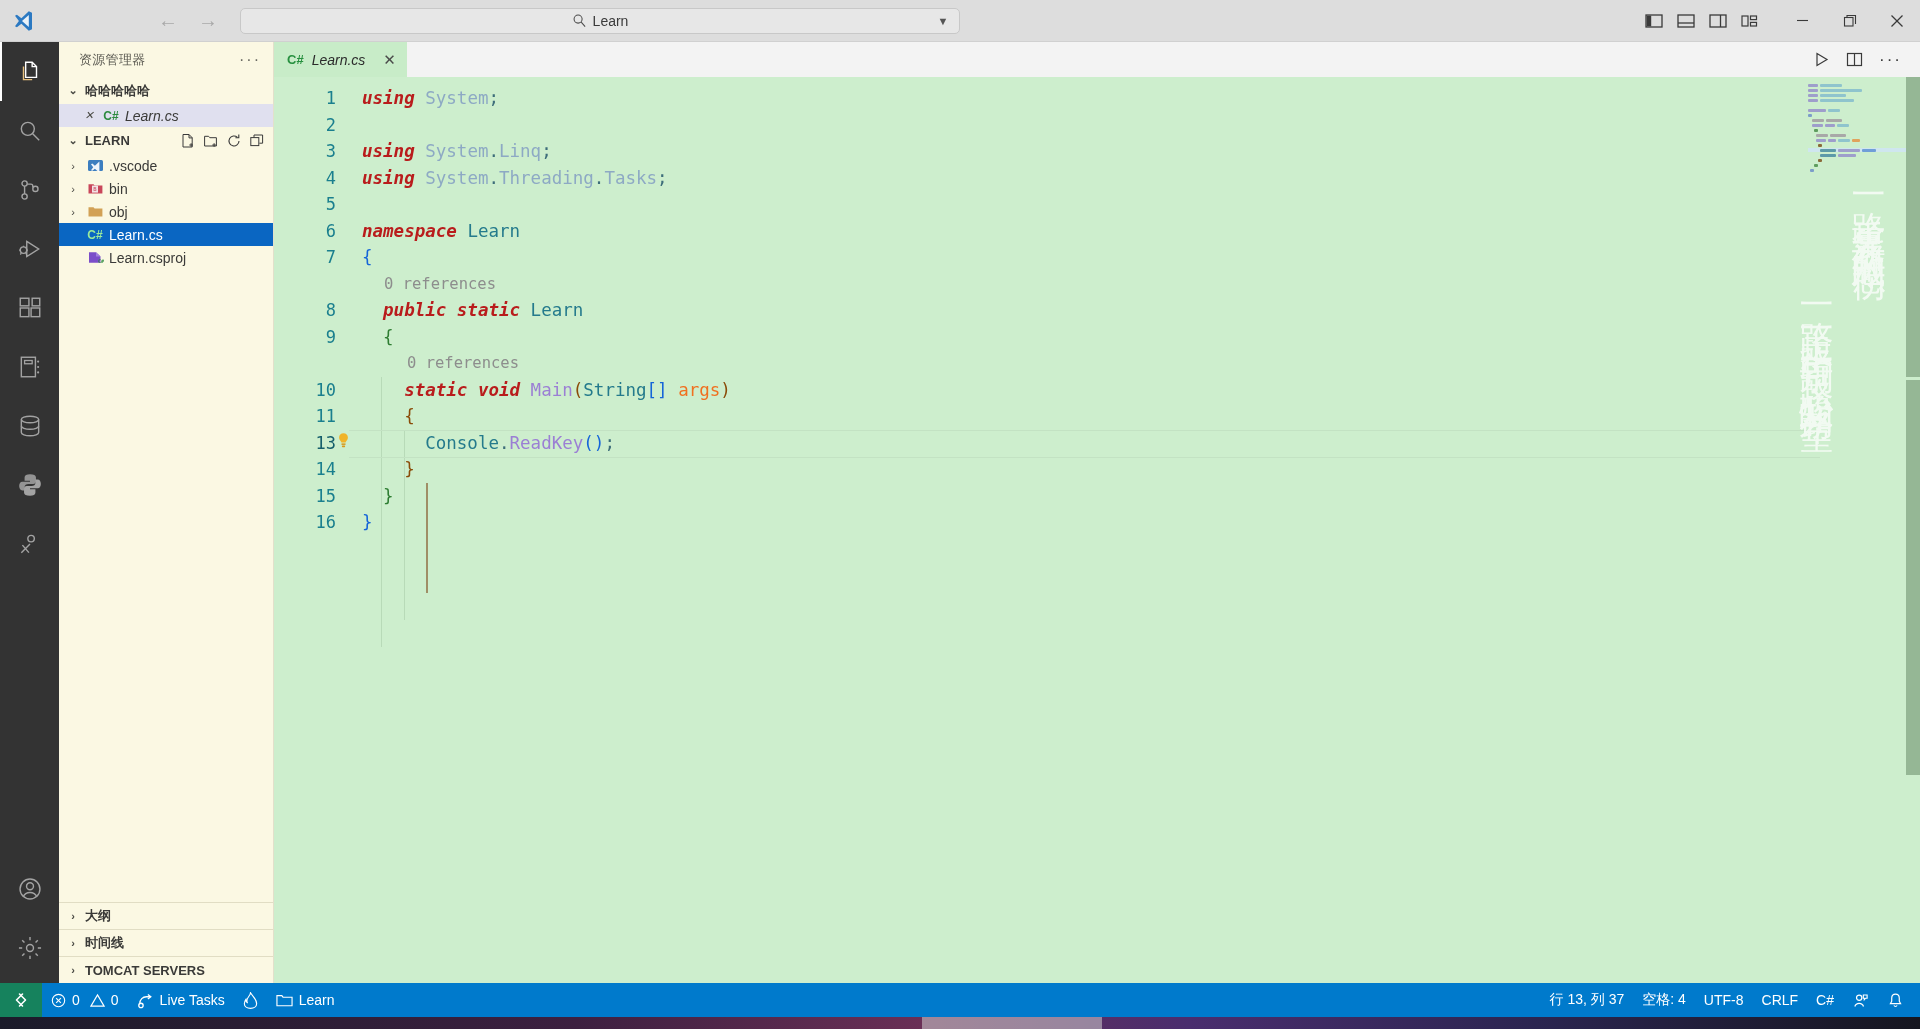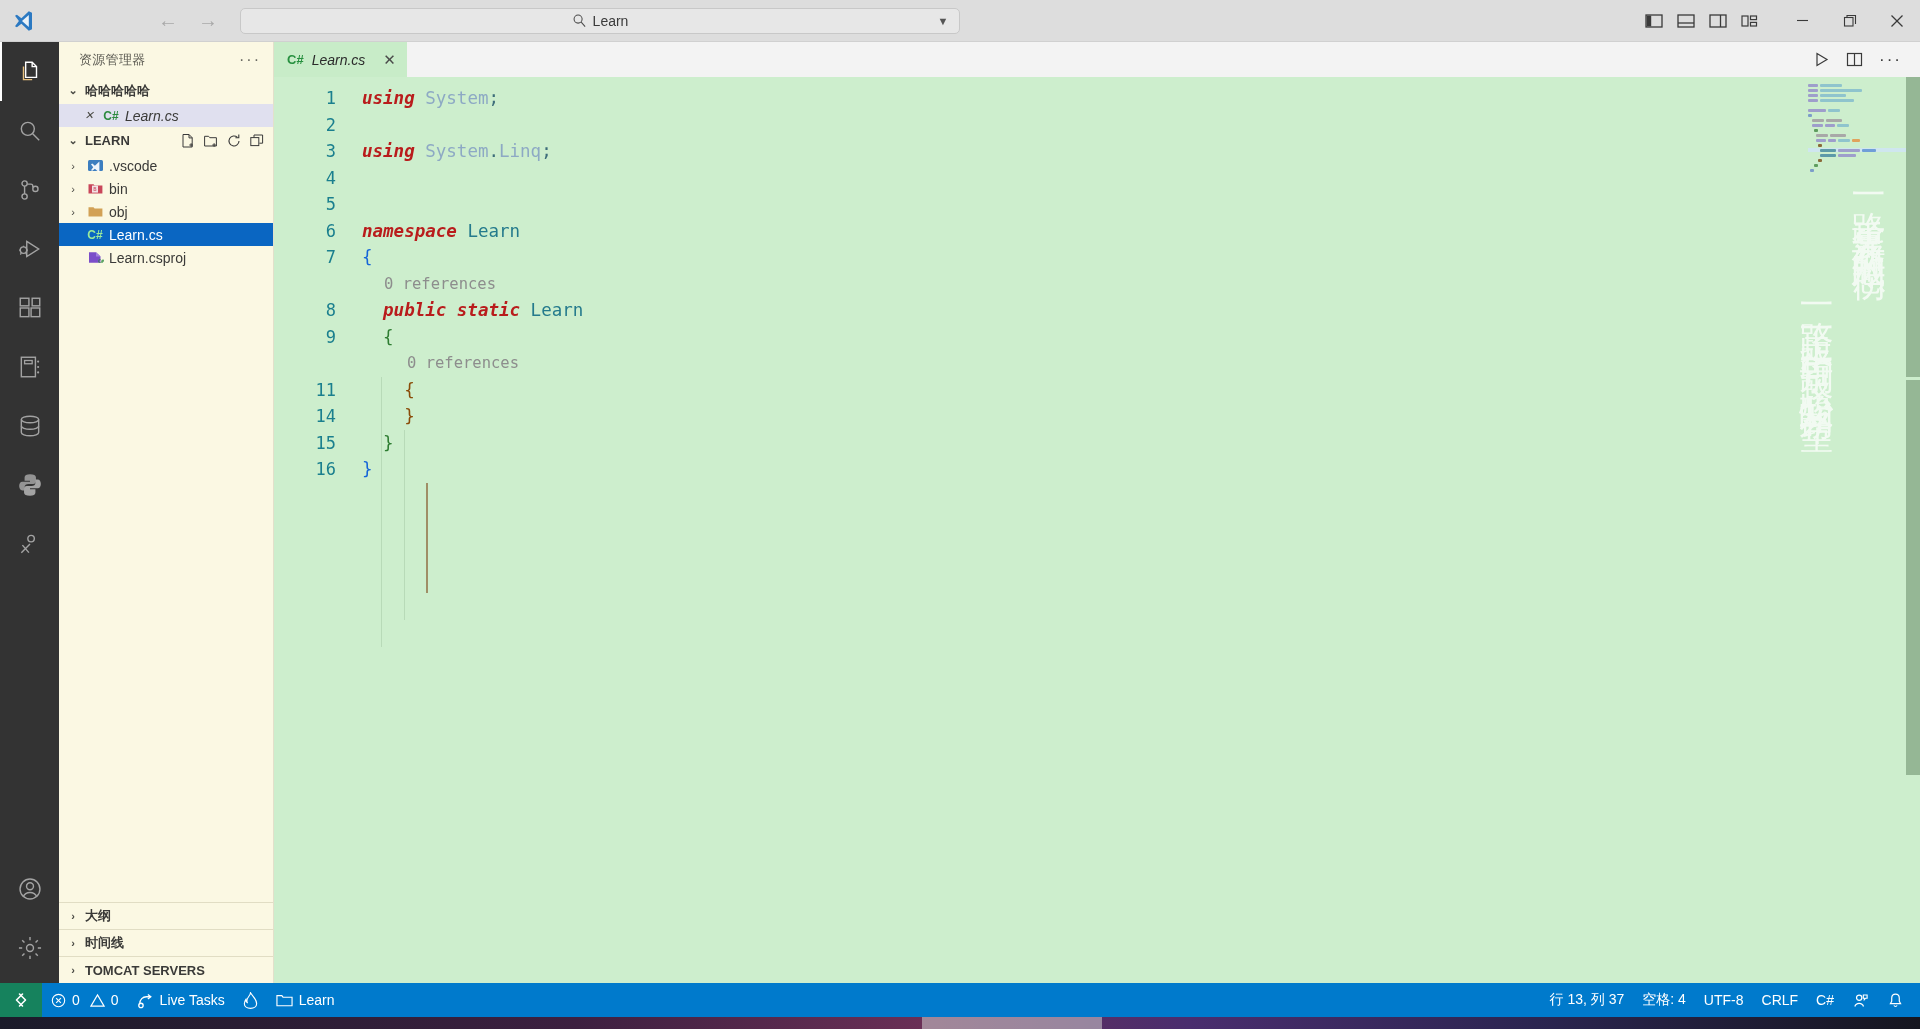--- a/index.html
+++ b/index.html
@@ -523,20 +523,21 @@
 
         <div class="line">
           <span class="ln">3</span>
           <span class="glyph"></span>
           <span class="txt"><span class="kw">using</span> <span class="ns">System</span><span class="pun">.</span><span class="ns">Linq</span><span class="semi">;</span></span>
         </div>
 
         <div class="line">
           <span class="ln">4</span>
           <span class="glyph"></span>
+          <span class="txt"><span class="kw">using</span> <span class="ns">System</span><span class="pun">.</span><span class="ns">Threading</span><span class="pun">.</span><span class="ns">Tasks</span><span class="semi">;</span></span>
         </div>
 
         <div class="line">
           <span class="ln">5</span>
           <span class="glyph"></span>
           <span class="txt"></span>
         </div>
 
         <div class="line">
           <span class="ln">6</span>
@@ -565,28 +566,44 @@
           <span class="ln">9</span>
           <span class="glyph"></span>
           <span class="txt">  <span class="br2">{</span></span>
         </div>
 
         <div class="refline">
           <span class="ln"></span>
           <span class="glyph"></span>
           <span class="rtxt" style="padding-left:45px">0 references</span>
         </div>
+        <div class="line">
+          <span class="ln">10</span>
+          <span class="glyph"></span>
+          <span class="txt">    <span class="kw">static void</span> <span class="meth">Main</span><span class="br1">(</span><span class="ty">String</span><span class="br0">[]</span> <span class="pn">args</span><span class="br1">)</span></span>
+        </div>
 
         <div class="line">
           <span class="ln">11</span>
           <span class="glyph"></span>
           <span class="txt">    <span class="br1">{</span></span>
         </div>
 
 
+        <div class="line current">
+          <span class="ln" style="color:#155e6b;">13</span>
+          <span class="glyph">
+            <svg width="15" height="17" viewBox="0 0 15 17">
+                <path d="M7.5 1.2c-2.6 0-4.4 1.9-4.4 4.2 0 1.7 1 2.9 1.7 3.8.4.5.6.9.6 1.4h4.2c0-.5.2-.9.6-1.4.7-.9 1.7-2.1 1.7-3.8 0-2.3-1.8-4.2-4.4-4.2z" fill="#f0b429"></path>
+                <rect x="5.5" y="11.4" width="4" height="1.5" fill="#d89a1a"></rect>
+                <rect x="5.9" y="13.6" width="3.2" height="1.6" rx=".6" fill="#d89a1a"></rect>
+              </svg>
+          </span>
+          <span class="txt">      <span class="ty">Console</span><span class="pun">.</span><span class="meth">ReadKey</span><span class="br0">()</span><span class="semi">;</span></span>
+        </div>
 
         <div class="line">
           <span class="ln">14</span>
           <span class="glyph"></span>
           <span class="txt">    <span class="br1">}</span></span>
         </div>
 
         <div class="line">
           <span class="ln">15</span>
           <span class="glyph"></span>

